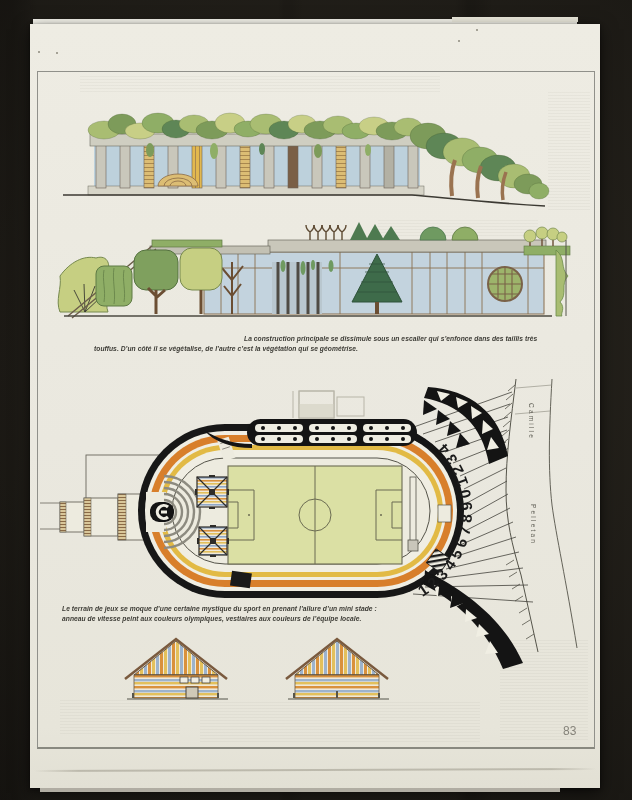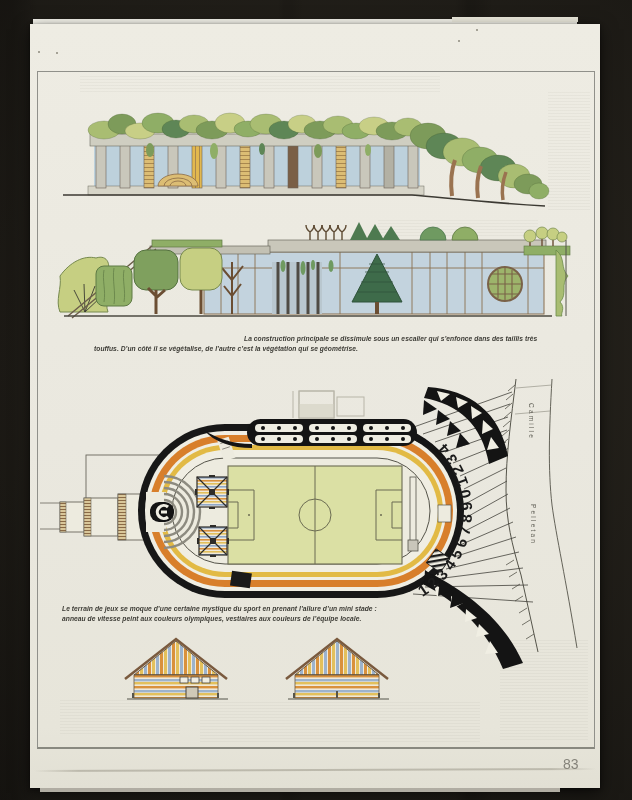--- a/index.html
+++ b/index.html
@@ -22,21 +22,21 @@
   .speck{position:absolute;width:2px;height:2px;background:#8d8a7d;border-radius:50%;}
   .crease{position:absolute;left:34px;top:769px;width:562px;height:2px;transform:rotate(-.2deg);
           background:linear-gradient(90deg,transparent,rgba(125,120,105,.38) 8%,rgba(125,120,105,.38) 92%,transparent);}
   .sheet-bottom{position:absolute;left:40px;top:788px;width:520px;height:4px;background:#d9d6c9;opacity:.8;}
   .caption{position:absolute;font-style:italic;font-weight:bold;font-size:6.7px;line-height:9.5px;
            color:#3c3b35;letter-spacing:.05px;}
   .caption .ln{white-space:nowrap;}
   .cap-upper{left:94px;top:334px;}
   .cap-upper .l1{padding-left:150px;}
   .cap-lower{left:62px;top:604px;}
-  .pagenum{position:absolute;left:563px;top:756px;font-size:14px;color:#85837a;}
+  .pagenum{position:absolute;left:563px;top:724px;font-size:12px;color:#85837a;}
   svg.art{position:absolute;left:0;top:0;}
 </style>
 </head>
 <body>
 
 <div class="stage">
 
   <div class="sheet-top"></div>
   <div class="sheet-top2"></div>
   <div class="page"></div>

